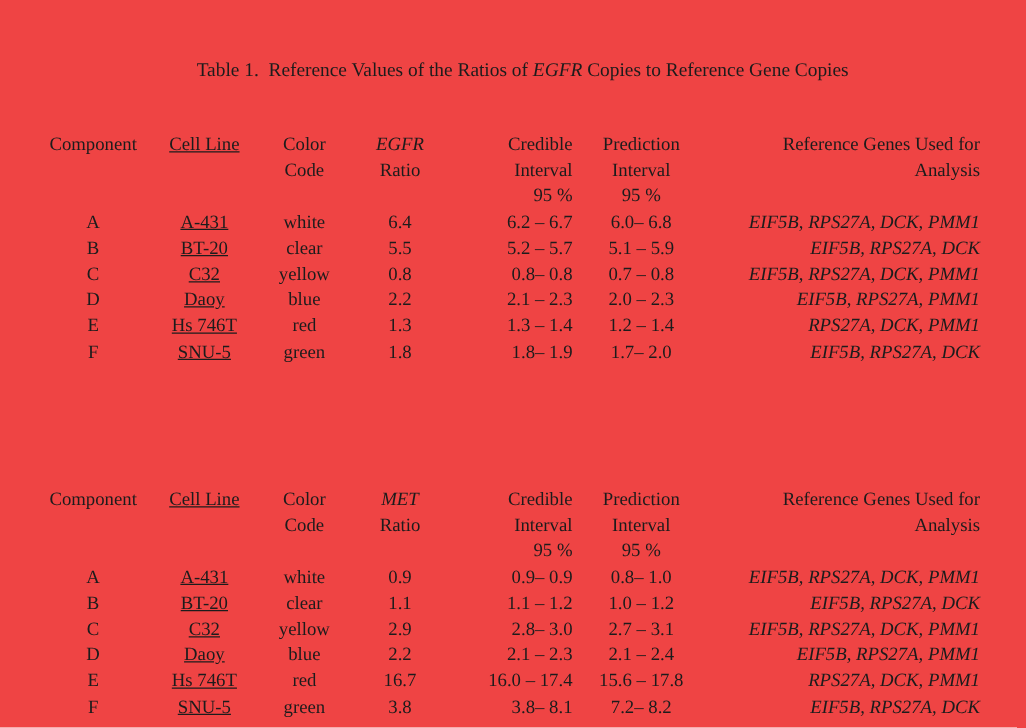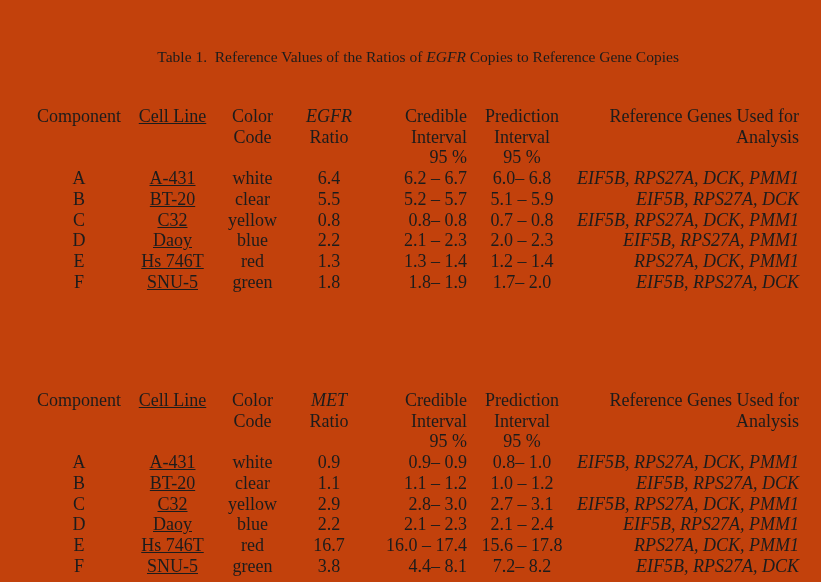--- a/index.html
+++ b/index.html
@@ -4,21 +4,21 @@
 <style>
   html, body {
     margin: 0;
     padding: 0;
     background: #fdfdfe;
   }
   .page {
     position: relative;
     width: 821px;
     height: 582px;
-    background: #c2410c;
+    background: #ef4444;
     color: #1c1c1c;
     font-family: "Liberation Serif", serif;
     overflow: hidden;
   }
   .table-title {
     position: absolute;
     left: 0;
     width: 821px;
     text-align: center;
     font-size: 15.5px;
@@ -41,21 +41,21 @@
     font-size: 10.5px;
     font-weight: bold;
     vertical-align: super;
     line-height: 0;
   }
   table.ref-table {
     position: absolute;
     left: 37px;
     border-collapse: collapse;
     table-layout: fixed;
-    font-size: 18px;
+    font-size: 15px;
     border: none;
   }
   #table1 { top: 106px; }
   #table2 { top: 390px; }
   .ref-table th, .ref-table td {
     padding: 0;
     margin: 0;
     border: none;
     text-align: center;
     line-height: 20.7px;
@@ -209,20 +209,20 @@
           <td>16.7</td>
           <td>16.0 – 17.4</td>
           <td>15.6 – 17.8</td>
           <td>RPS27A, DCK, PMM1</td>
         </tr>
         <tr>
           <td>F</td>
           <td>SNU-5</td>
           <td>green</td>
           <td>3.8</td>
-          <td>4.4– 8.1</td>
+          <td>3.8– 8.1</td>
           <td>7.2– 8.2</td>
           <td>EIF5B, RPS27A, DCK</td>
         </tr>
       </tbody>
     </table>
 
 </main>
 
 </body></html>

